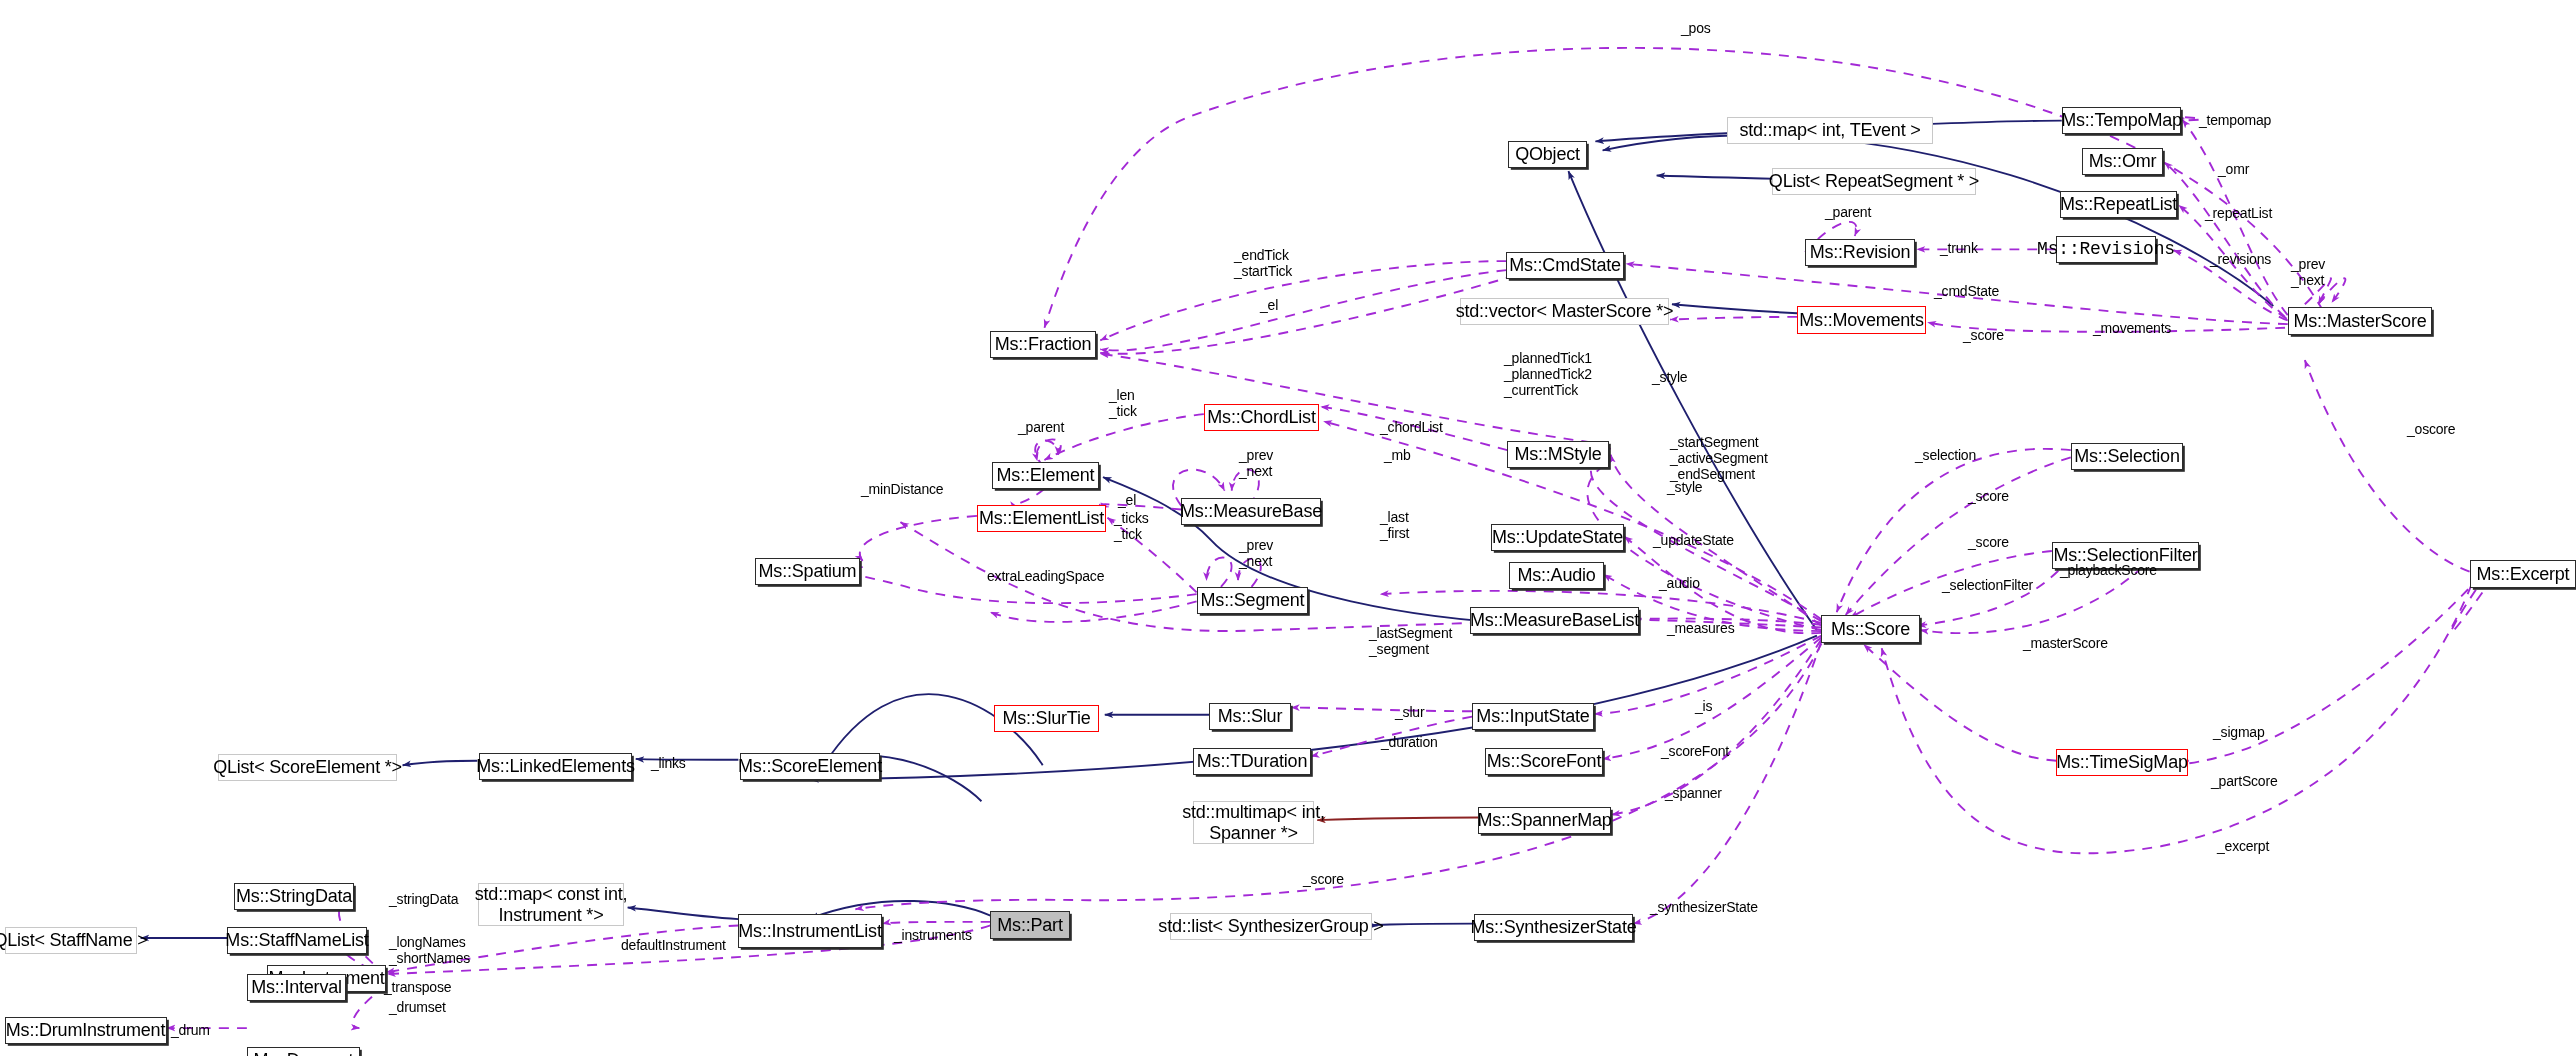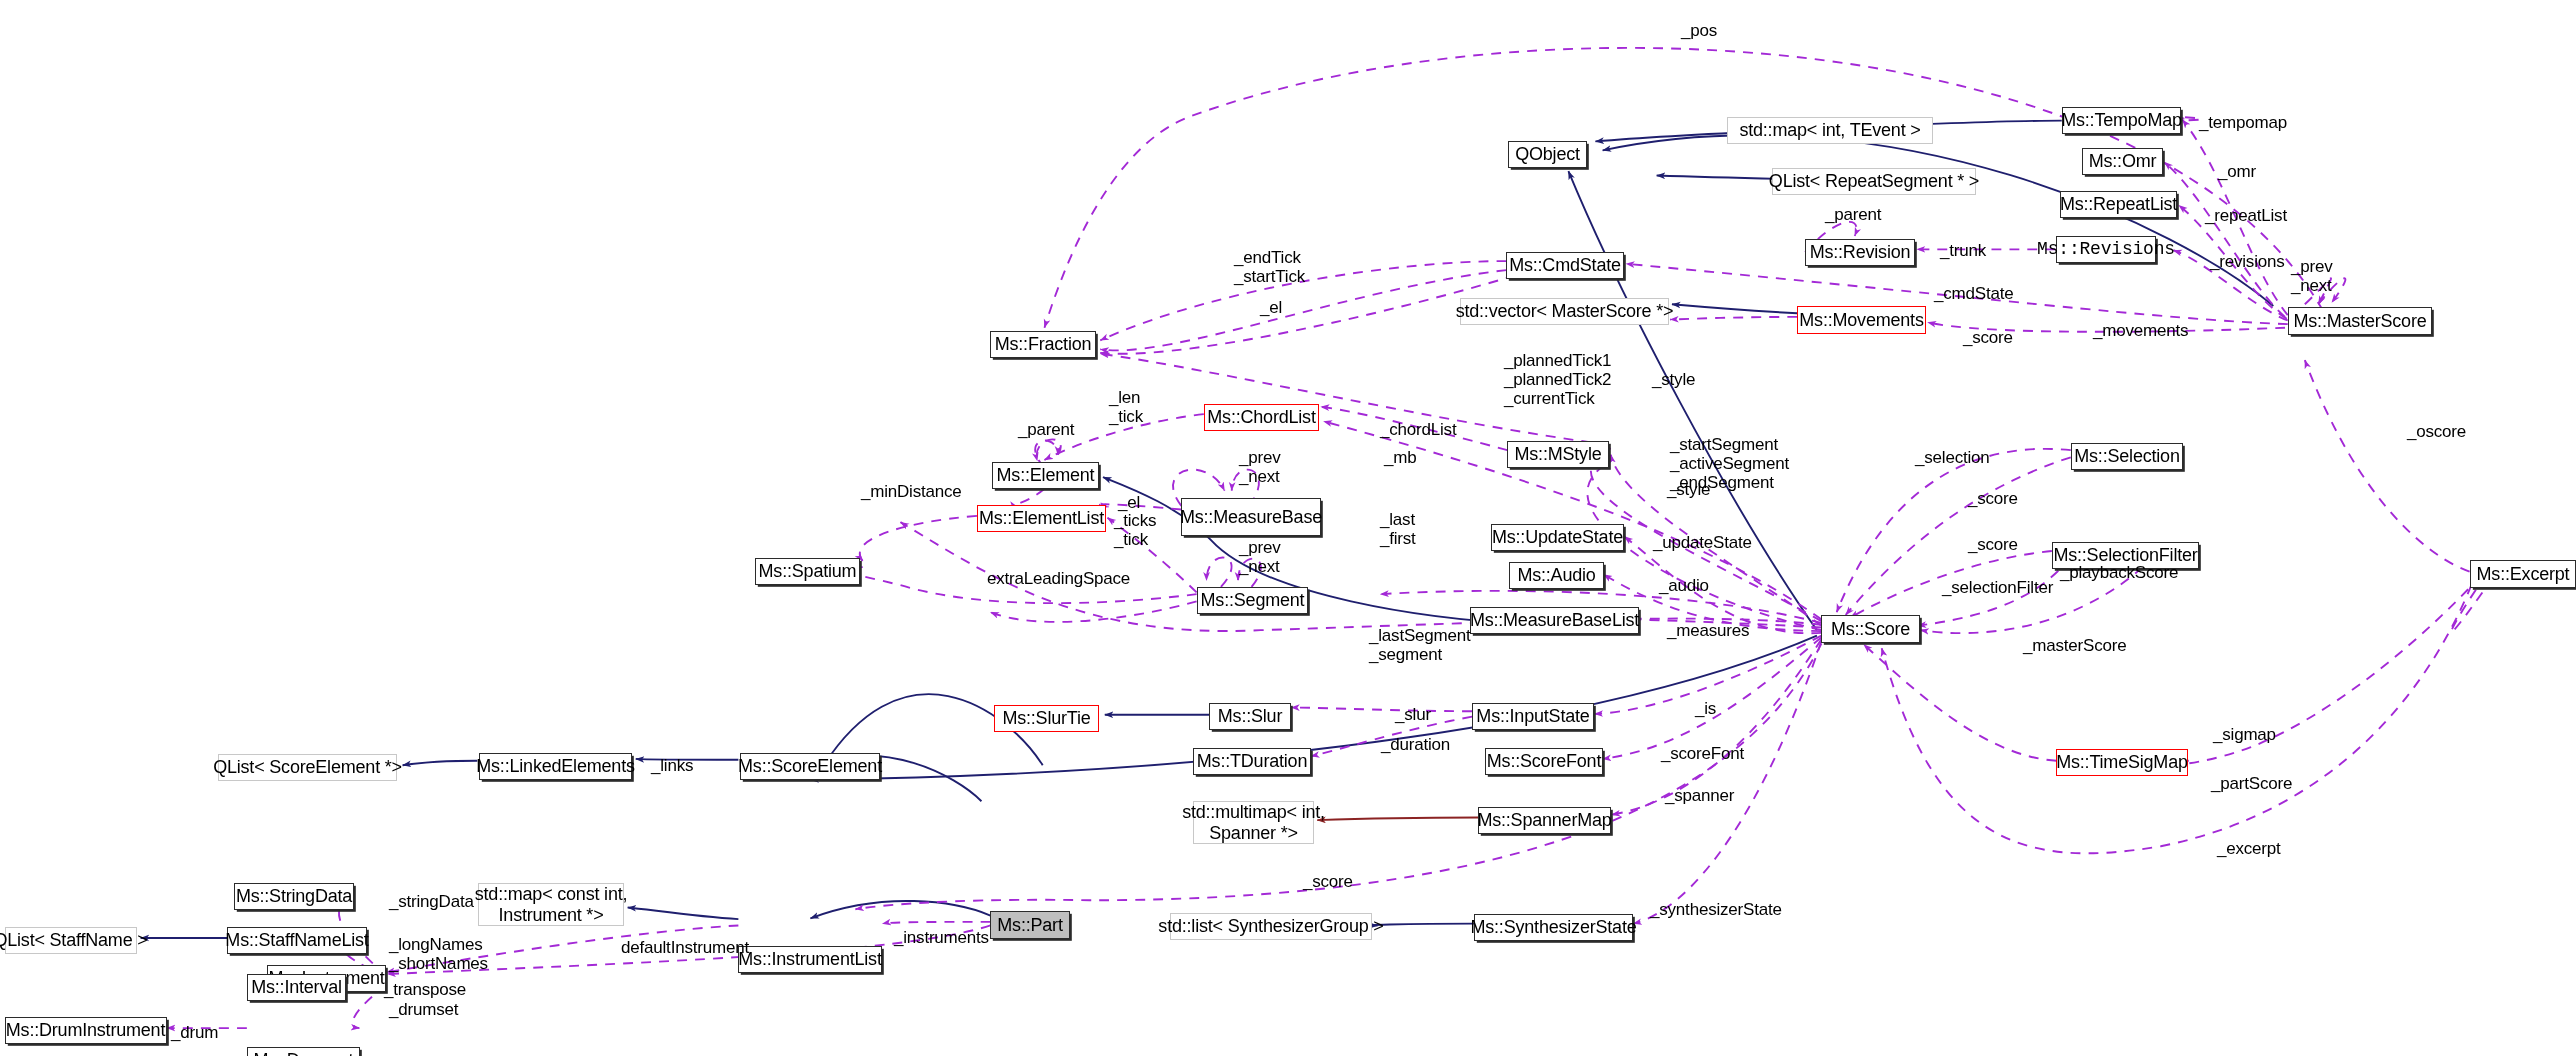--- a/index.html
+++ b/index.html
@@ -56,21 +56,21 @@
     box-shadow: none;
   }
   
   .node.focus {
     background: #bfbfbf;
     border: 1.4px solid #2b2b2b;
     box-shadow: 2.3px 2.3px 0 -0.5px #2b2b2b;
   }
   .edge-label {
     position: absolute;
-    font-size: 17px;
+    font-size: 14px;
     color: #000000;
     white-space: pre;
     line-height: 1.13;
     letter-spacing: -0.2px;
   }
 </style>
 </head>
 <body>
 
 <div id="diagram">
@@ -192,21 +192,21 @@
       <div class="node cls" style="left: 2056px; top: 236px; width: 100px; height: 27px; font-family: Liberation Mono, monospace;">Ms::Revisions</div>
       <div class="node cls" style="left: 2288px; top: 307px; width: 144px; height: 28px;">Ms::MasterScore</div>
       <div class="node cls" style="left: 1506px; top: 252px; width: 118px; height: 27px;">Ms::CmdState</div>
       <div class="node tmpl" style="left: 1460px; top: 298px; width: 209px; height: 27px;">std::vector&lt; MasterScore *&gt;</div>
       <div class="node red" style="left: 1797px; top: 306px; width: 129px; height: 28px;">Ms::Movements</div>
       <div class="node cls" style="left: 990px; top: 331px; width: 106px; height: 27px;">Ms::Fraction</div>
       <div class="node red" style="left: 1204px; top: 404px; width: 115px; height: 27px;">Ms::ChordList</div>
       <div class="node cls" style="left: 1507px; top: 441px; width: 102px; height: 27px;">Ms::MStyle</div>
       <div class="node cls" style="left: 2071px; top: 443px; width: 112px; height: 27px;">Ms::Selection</div>
       <div class="node cls" style="left: 992px; top: 462px; width: 107px; height: 27px;">Ms::Element</div>
-      <div class="node cls" style="left: 1181px; top: 498px; width: 140px; height: 38px;">Ms::MeasureBase</div>
+      <div class="node cls" style="left: 1181px; top: 498px; width: 140px; height: 27px;">Ms::MeasureBase</div>
       <div class="node red" style="left: 977px; top: 505px; width: 129px; height: 27px;">Ms::ElementList</div>
       <div class="node cls" style="left: 1491px; top: 524px; width: 133px; height: 27px;">Ms::UpdateState</div>
       <div class="node cls" style="left: 2052px; top: 542px; width: 147px; height: 27px;">Ms::SelectionFilter</div>
       <div class="node cls" style="left: 755px; top: 558px; width: 105px; height: 27px;">Ms::Spatium</div>
       <div class="node cls" style="left: 1509px; top: 562px; width: 95px; height: 27px;">Ms::Audio</div>
       <div class="node cls" style="left: 1197px; top: 587px; width: 111px; height: 27px;">Ms::Segment</div>
       <div class="node cls" style="left: 1470px; top: 607px; width: 169px; height: 27px;">Ms::MeasureBaseList</div>
       <div class="node cls" style="left: 1821px; top: 615px; width: 99px; height: 28px;">Ms::Score</div>
       <div class="node red" style="left: 994px; top: 705px; width: 105px; height: 27px;">Ms::SlurTie</div>
       <div class="node cls" style="left: 1209px; top: 703px; width: 82px; height: 27px;">Ms::Slur</div>
@@ -216,21 +216,21 @@
       <div class="node cls" style="left: 479px; top: 753px; width: 153px; height: 27px;">Ms::LinkedElements</div>
       <div class="node cls" style="left: 740px; top: 753px; width: 140px; height: 27px;">Ms::ScoreElement</div>
       <div class="node cls" style="left: 1193px; top: 748px; width: 118px; height: 27px;">Ms::TDuration</div>
       <div class="node cls" style="left: 1485px; top: 748px; width: 118px; height: 27px;">Ms::ScoreFont</div>
       <div class="node tmpl" style="left: 1193px; top: 801px; width: 121px; height: 43px;">std::multimap&lt; int,
 Spanner *&gt;</div>
       <div class="node cls" style="left: 1478px; top: 807px; width: 133px; height: 27px;">Ms::SpannerMap</div>
       <div class="node cls" style="left: 234px; top: 883px; width: 120px; height: 27px;">Ms::StringData</div>
       <div class="node tmpl" style="left: 478px; top: 883px; width: 146px; height: 43px;">std::map&lt; const int,
 Instrument *&gt;</div>
-      <div class="node cls" style="left: 738px; top: 946px; width: 144px; height: 27px;">Ms::InstrumentList</div>
+      <div class="node cls" style="left: 738px; top: 914px; width: 144px; height: 34px;">Ms::InstrumentList</div>
       <div class="node focus" style="left: 990px; top: 911px; width: 80px; height: 28px;">Ms::Part</div>
       <div class="node tmpl" style="left: 1170px; top: 913px; width: 202px; height: 27px;">std::list&lt; SynthesizerGroup &gt;</div>
       <div class="node cls" style="left: 1474px; top: 914px; width: 159px; height: 27px;">Ms::SynthesizerState</div>
       <div class="node cls" style="left: 227px; top: 927px; width: 140px; height: 27px;">Ms::StaffNameList</div>
       <div class="node tmpl" style="left: 4.5px; top: 927px; width: 132px; height: 27px;">QList&lt; StaffName &gt;</div>
       <div class="node cls" style="left: 267px; top: 965px; width: 119px; height: 27px;">Ms::Instrument</div>
       <div class="node cls" style="left: 247px; top: 974px; width: 99px; height: 27px;">Ms::Interval</div>
       <div class="node cls" style="left: 4.5px; top: 1017px; width: 162px; height: 27px;">Ms::DrumInstrument</div>
       <div class="node cls" style="left: 247px; top: 1017px; width: 113px; height: 27px; margin-top: 30px;">Ms::Drumset</div>
       <div class="node cls" style="left: 2470px; top: 560px; width: 106px; height: 28px;">Ms::Excerpt</div>

